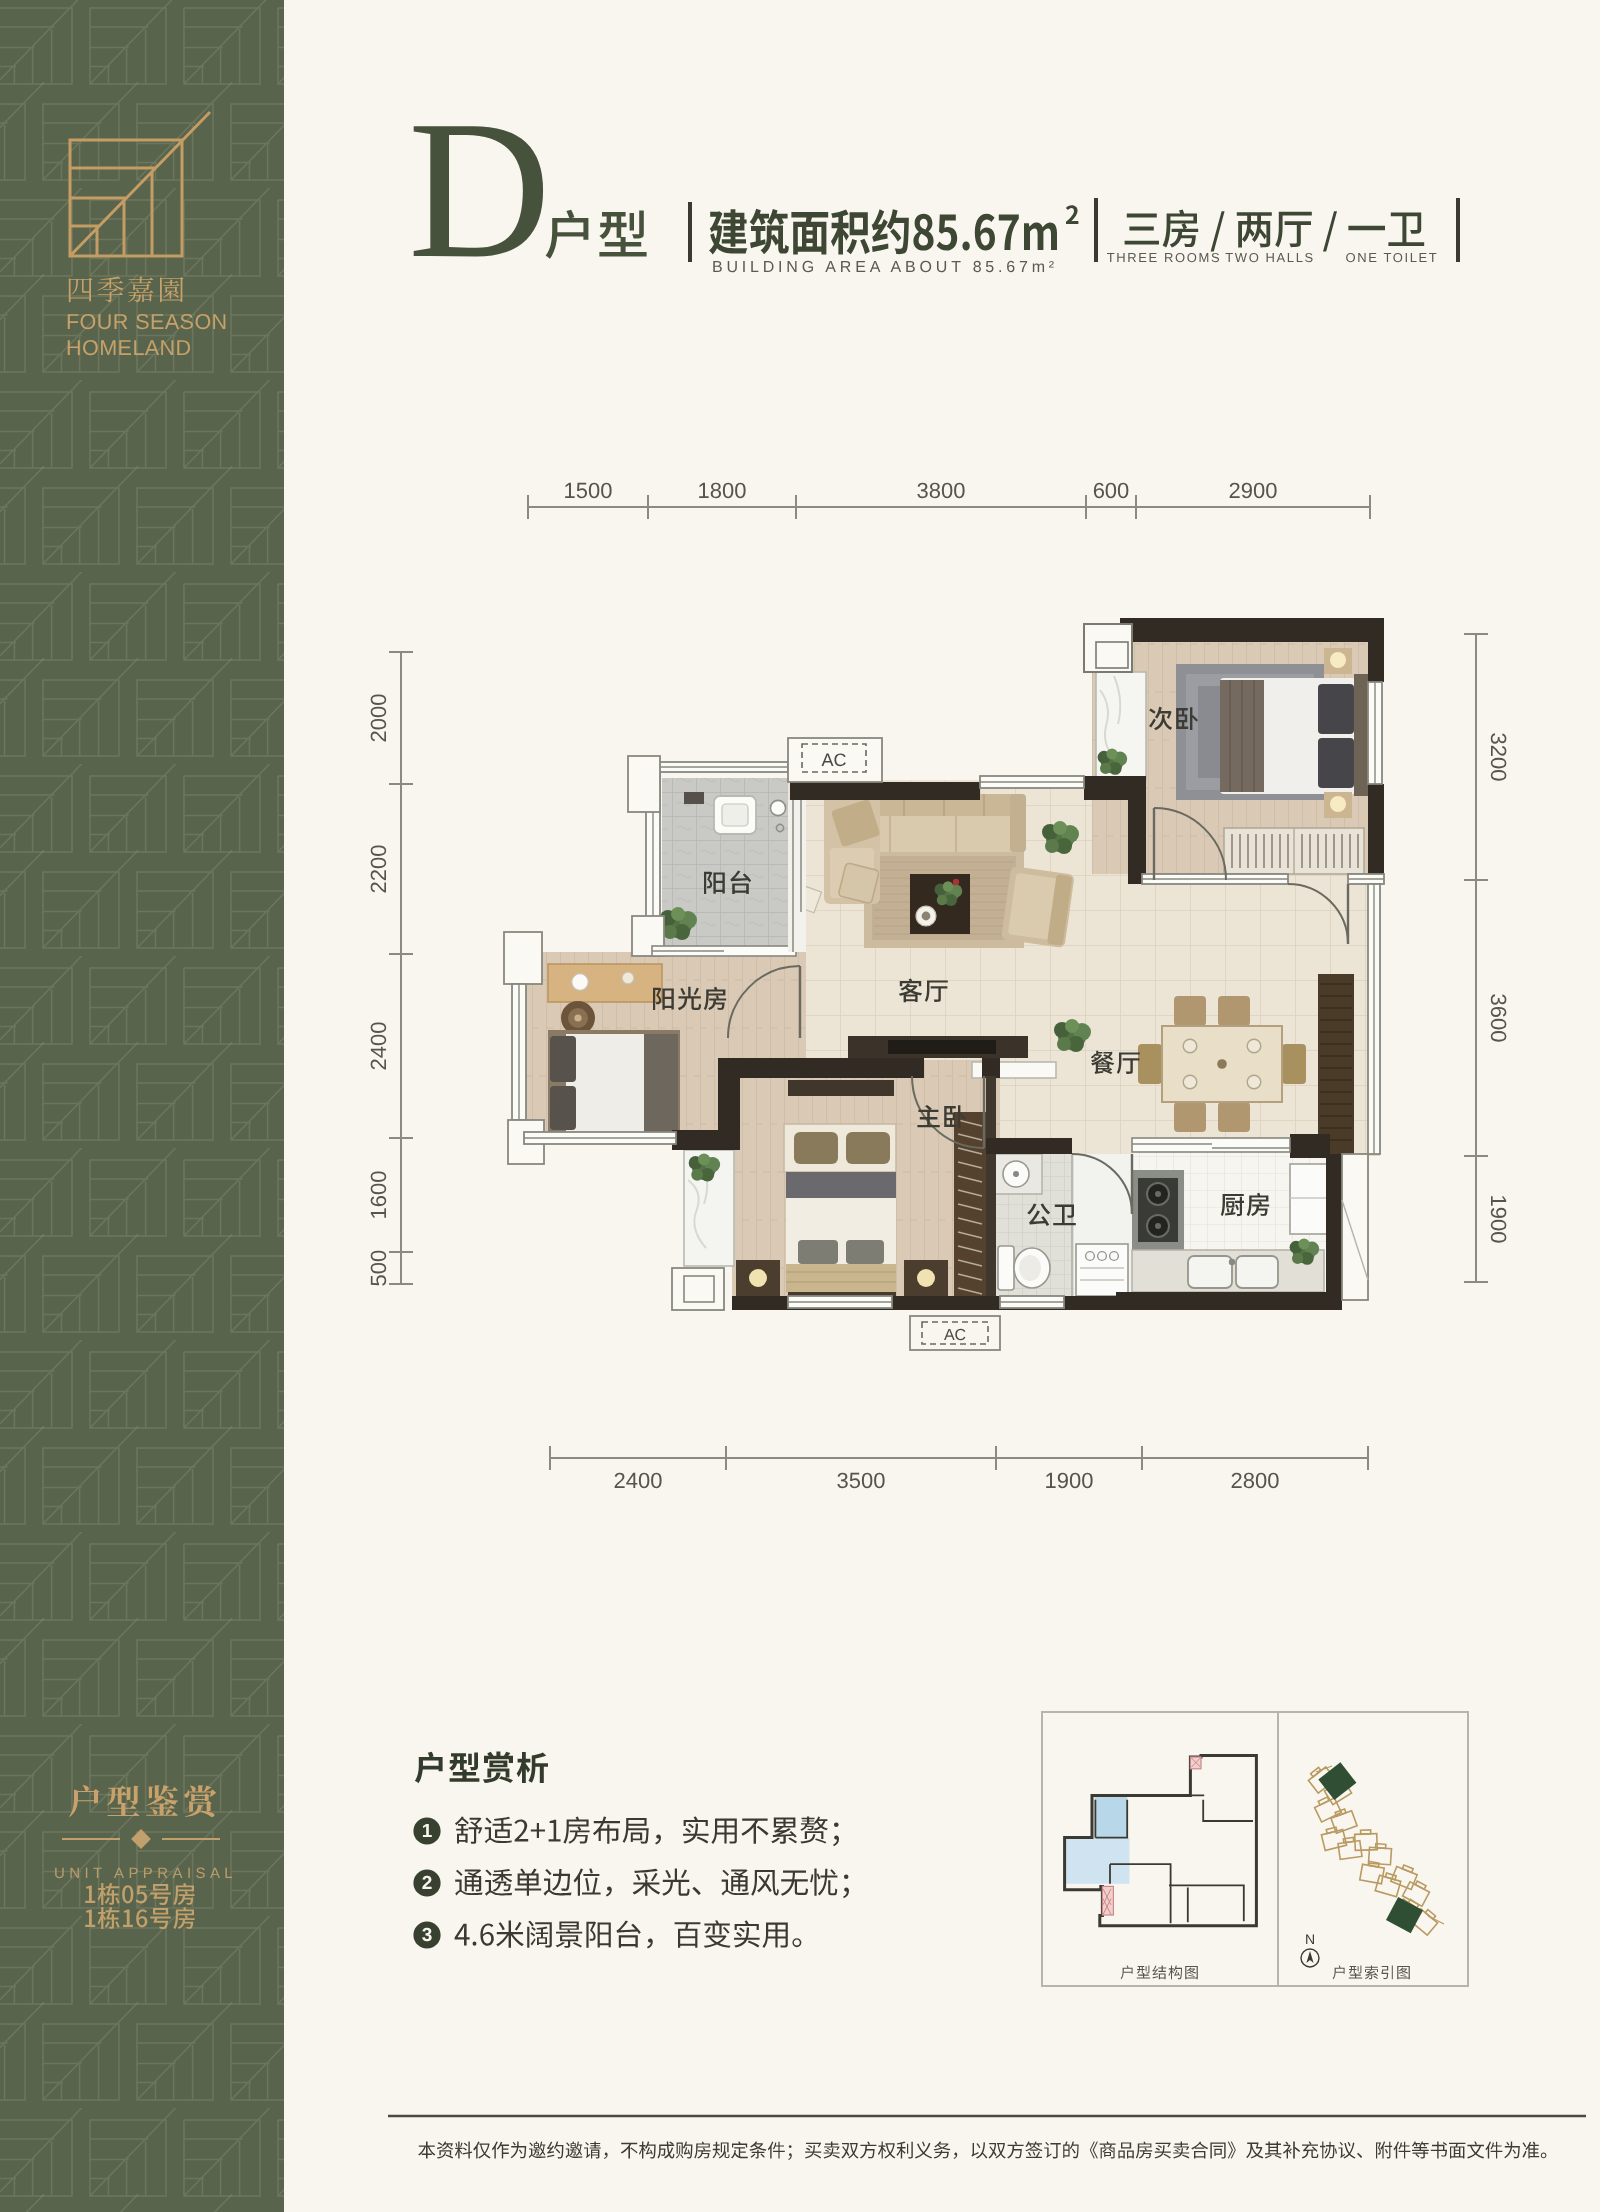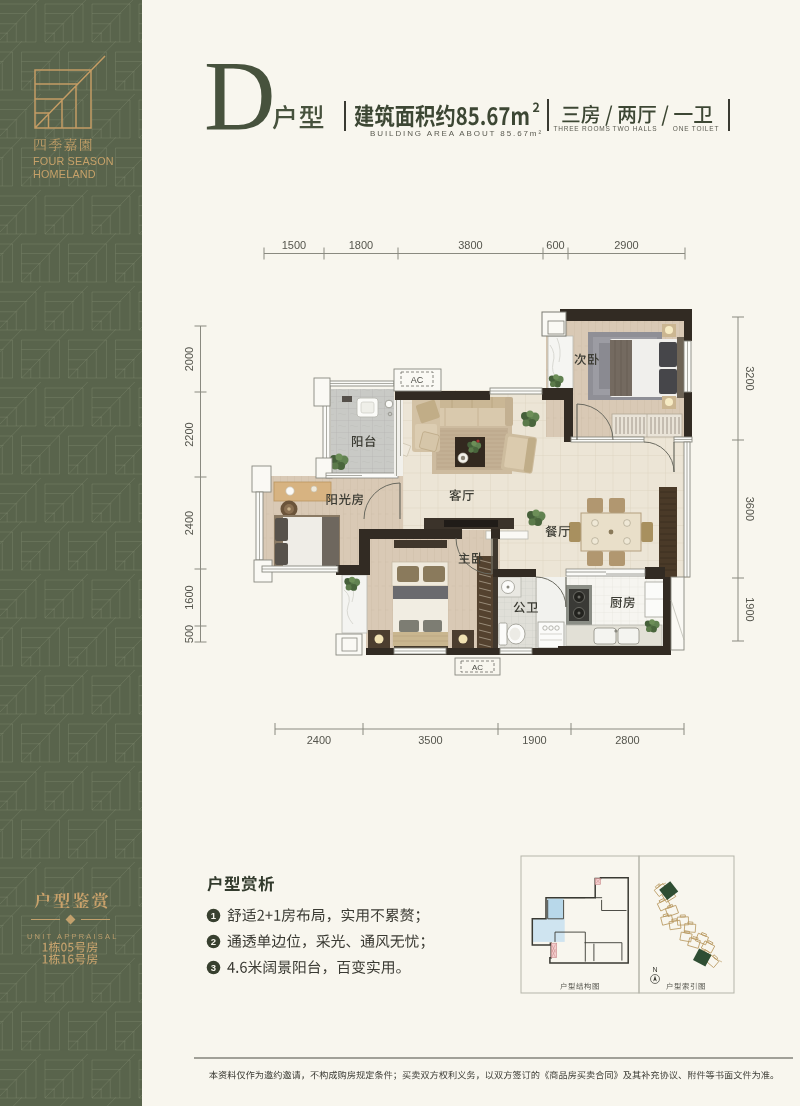--- a/index.html
+++ b/index.html
@@ -1,18 +1,18 @@
 <!DOCTYPE html>
 <html><head><meta charset="utf-8"><style>
 *{margin:0;padding:0;box-sizing:border-box}
 html,body{width:800px;height:1106px;background:#f8f6ee;font-family:"Liberation Sans",sans-serif;position:relative;overflow:hidden}
 .abs{position:absolute}
 </style></head><body>
 <div class="abs" style="left:204px;top:46px;font-family:'Liberation Serif',serif;font-size:99px;line-height:99px;color:#47523d">D</div>
-<div class="abs" style="left:370px;top:129px;font-size:8px;letter-spacing:1.9px;color:#5a5a50">BUILDING AREA ABOUT 85.67m²</div>
+<div class="abs" style="left:356px;top:129px;font-size:8px;letter-spacing:1.9px;color:#5a5a50">BUILDING AREA ABOUT 85.67m²</div>
 <div class="abs" style="left:344px;top:101px;width:1.5px;height:30px;background:#3a3a32"></div>
 <div class="abs" style="left:547px;top:99px;width:1.5px;height:32px;background:#3a3a32"></div>
 <div class="abs" style="left:728px;top:99px;width:1.5px;height:32px;background:#3a3a32"></div>
 <svg class="abs" style="left:0;top:0" width="800" height="1106" viewBox="0 0 800 1106">
 <rect x="0" y="0" width="142" height="1106" fill="#59644c"></rect>
     <defs>
       <g id="lm">
         <path d="M0 0 H38 V38 H0 Z M0 38 L47.5 -10.9 M0 9.5 H29.2 M0 19.7 H19.3 M0 29.2 H10 M18.3 20.3 V38 M27.8 10.5 V38 M9.2 29.2 V38" stroke="#8b9478" stroke-width="0.75" fill="none" opacity="0.38"></path>
       </g>
       <pattern id="geo" width="94" height="96" patternUnits="userSpaceOnUse" patternTransform="translate(-6,-2)">

